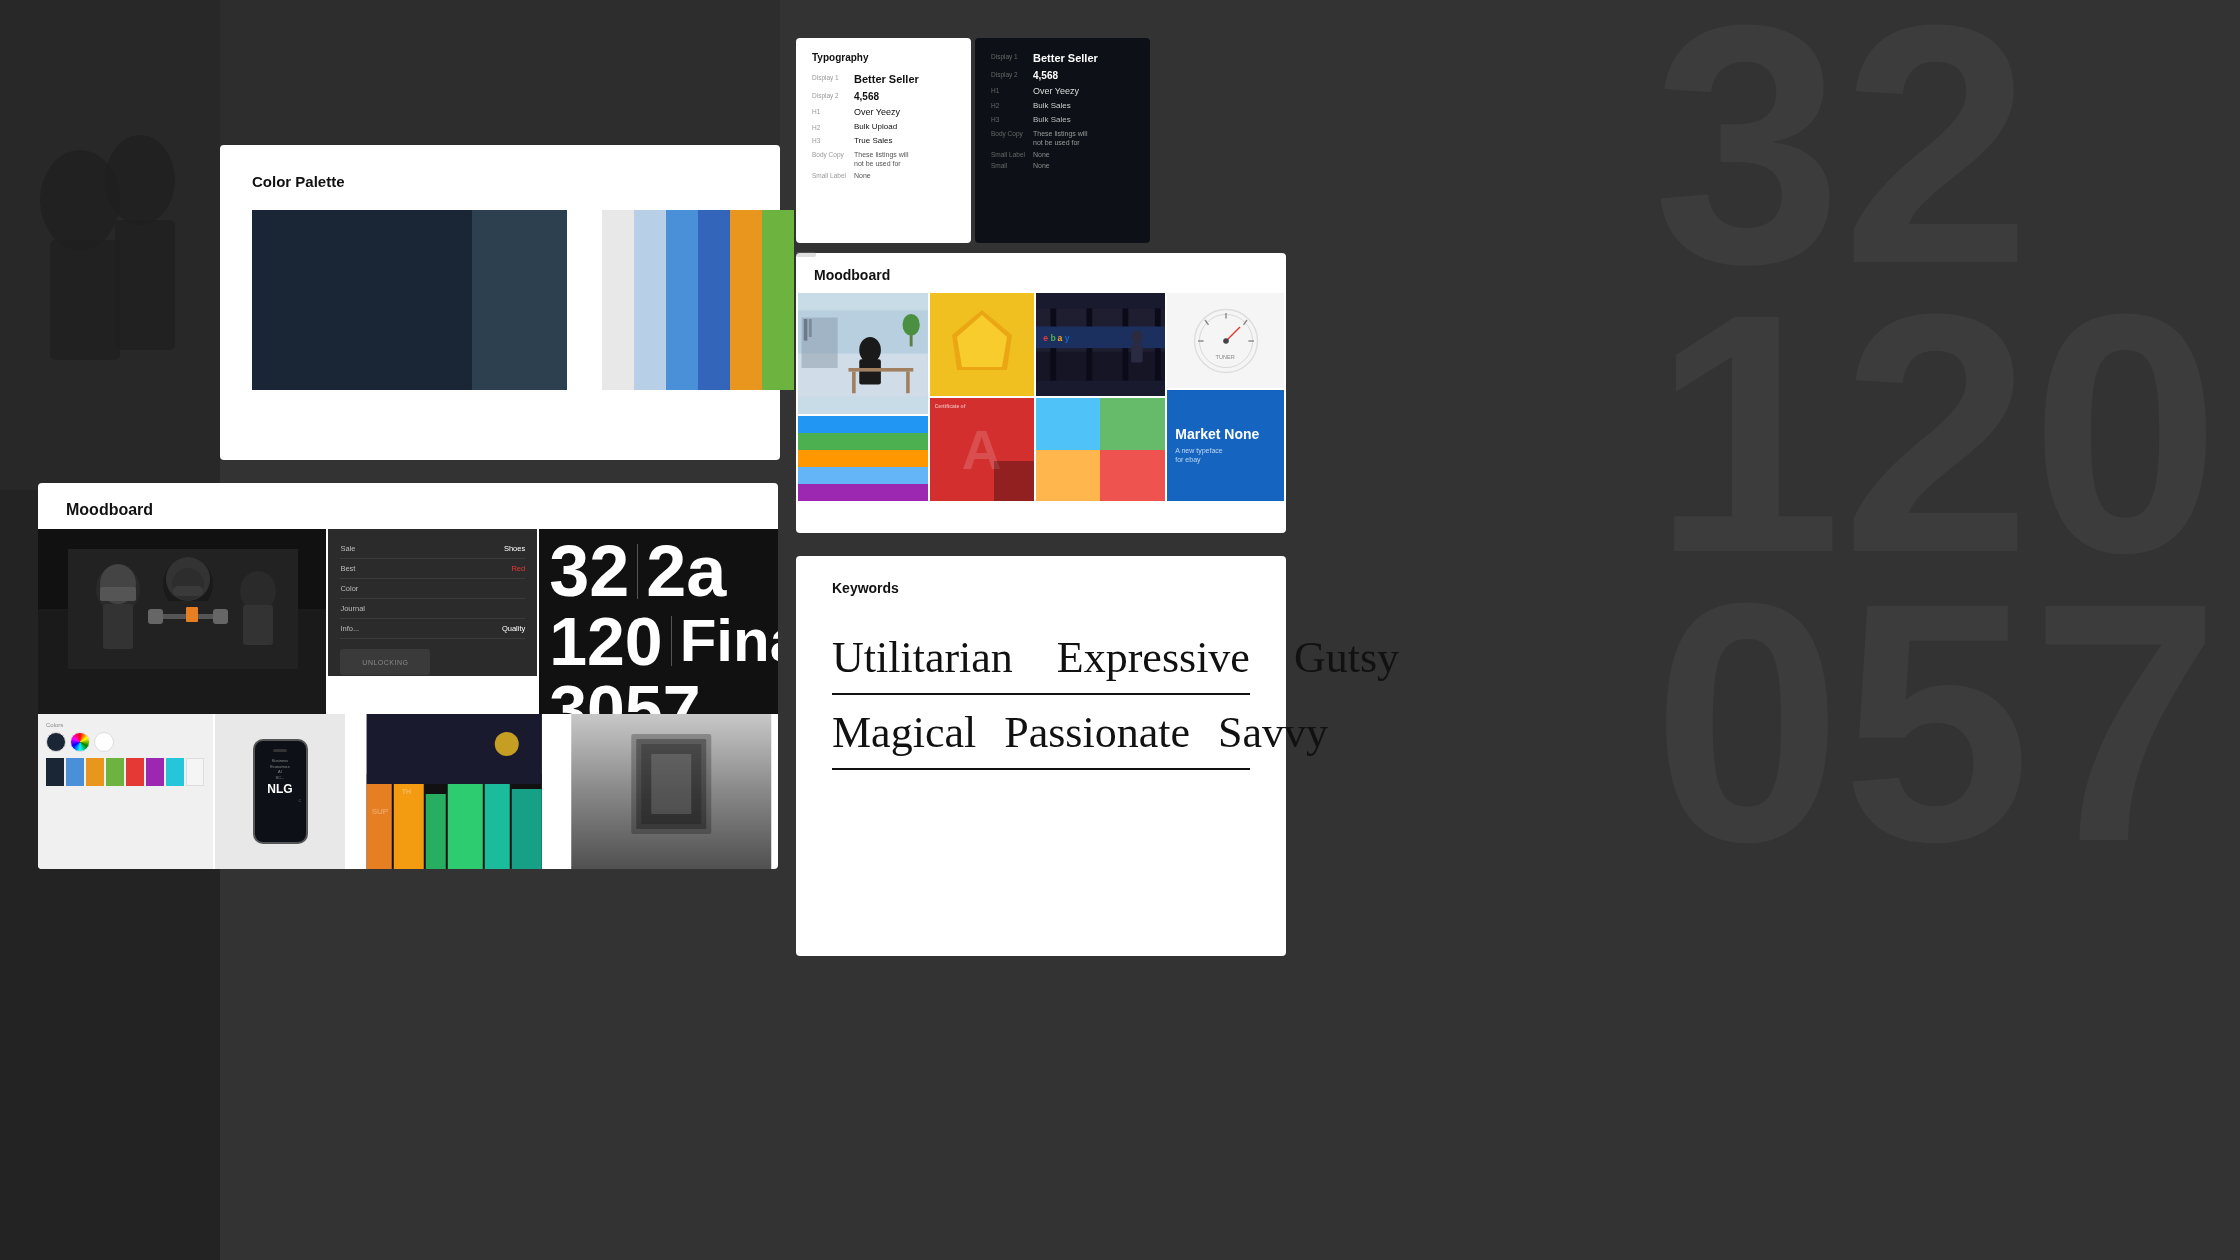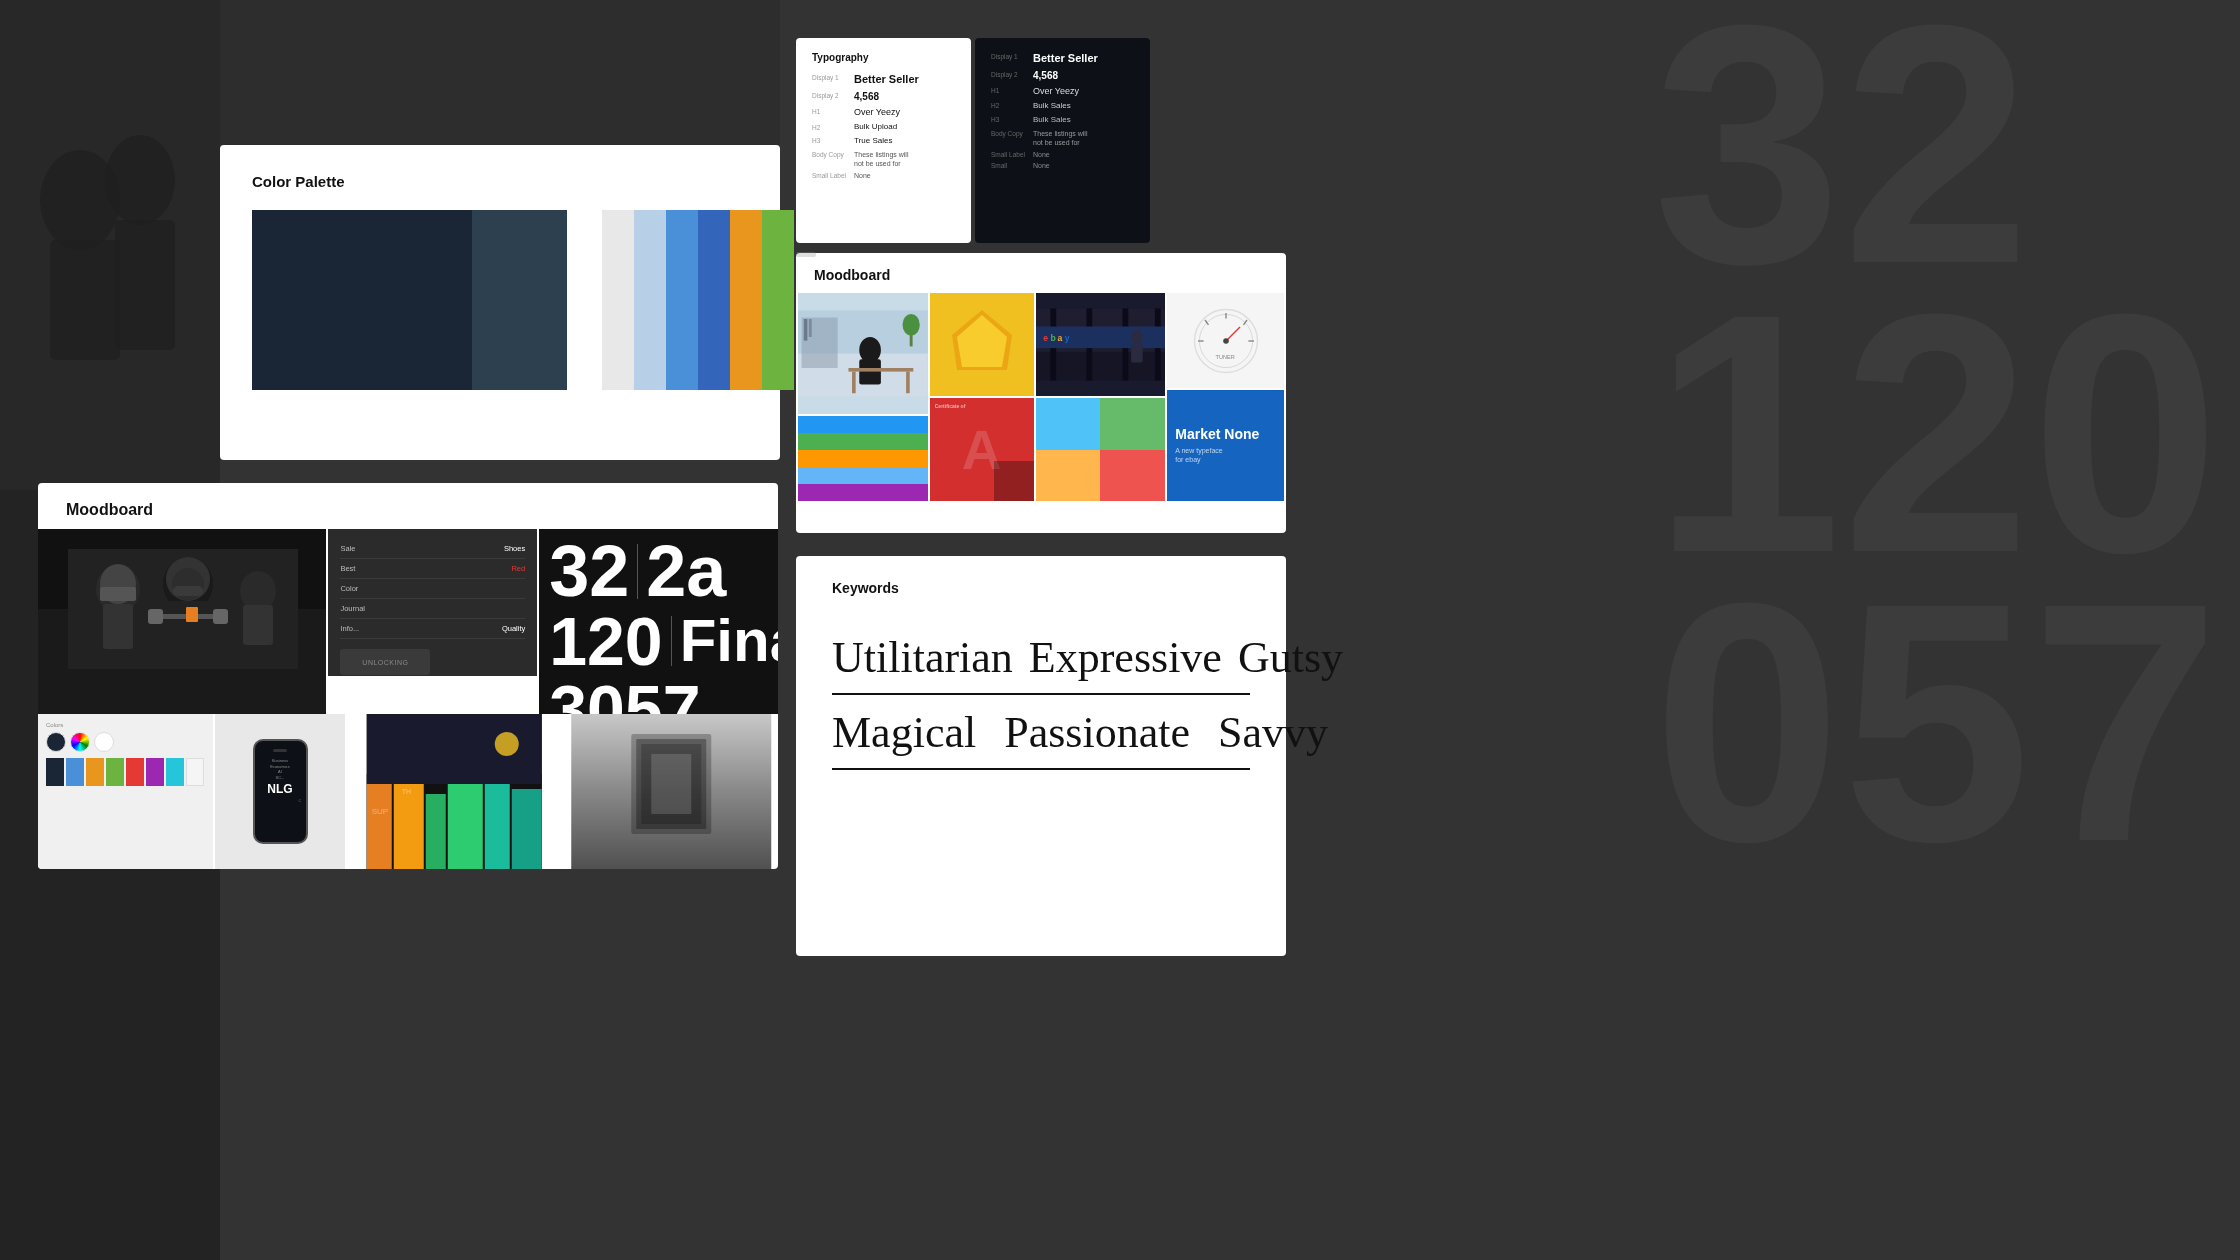--- a/index.html
+++ b/index.html
@@ -291,21 +291,21 @@
         <div style="color:rgba(255,255,255,0.7);font-size:7px;margin-top:4px;line-height:1.3;">A new typeface<br>for ebay</div>
       </div>
     </div>
   </div>
 </div>
 
 <div style="position:absolute;top:556px;left:796px;width:490px;min-height:400px;background:#fff;border-radius:4px;padding:24px 36px;z-index:5;">
   <div style="font-size:14px;font-weight:700;color:#111;margin-bottom:36px;">Keywords</div>
 
 
-  <div style="display:flex;align-items:baseline;gap:16px;padding-bottom:10px;border-bottom:2.5px solid #111;margin-bottom:12px;">
+  <div style="display:flex;align-items:baseline;gap:44px;padding-bottom:10px;border-bottom:2.5px solid #111;margin-bottom:12px;">
     <span style="font-size:44px;font-weight:400;color:#111;font-family:Georgia,serif;">Utilitarian</span>
     <span style="font-size:44px;font-weight:400;color:#111;font-family:Georgia,serif;">Expressive</span>
     <span style="font-size:44px;font-weight:400;color:#111;font-family:Georgia,serif;">Gutsy</span>
   </div>
 
   <div style="display:flex;align-items:baseline;gap:28px;padding-bottom:10px;border-bottom:2.5px solid #111;">
     <span style="font-size:44px;font-weight:400;color:#111;font-family:Georgia,serif;">Magical</span>
     <span style="font-size:44px;font-weight:400;color:#111;font-family:Georgia,serif;">Passionate</span>
     <span style="font-size:44px;font-weight:400;color:#111;font-family:Georgia,serif;">Savvy</span>
   </div>

